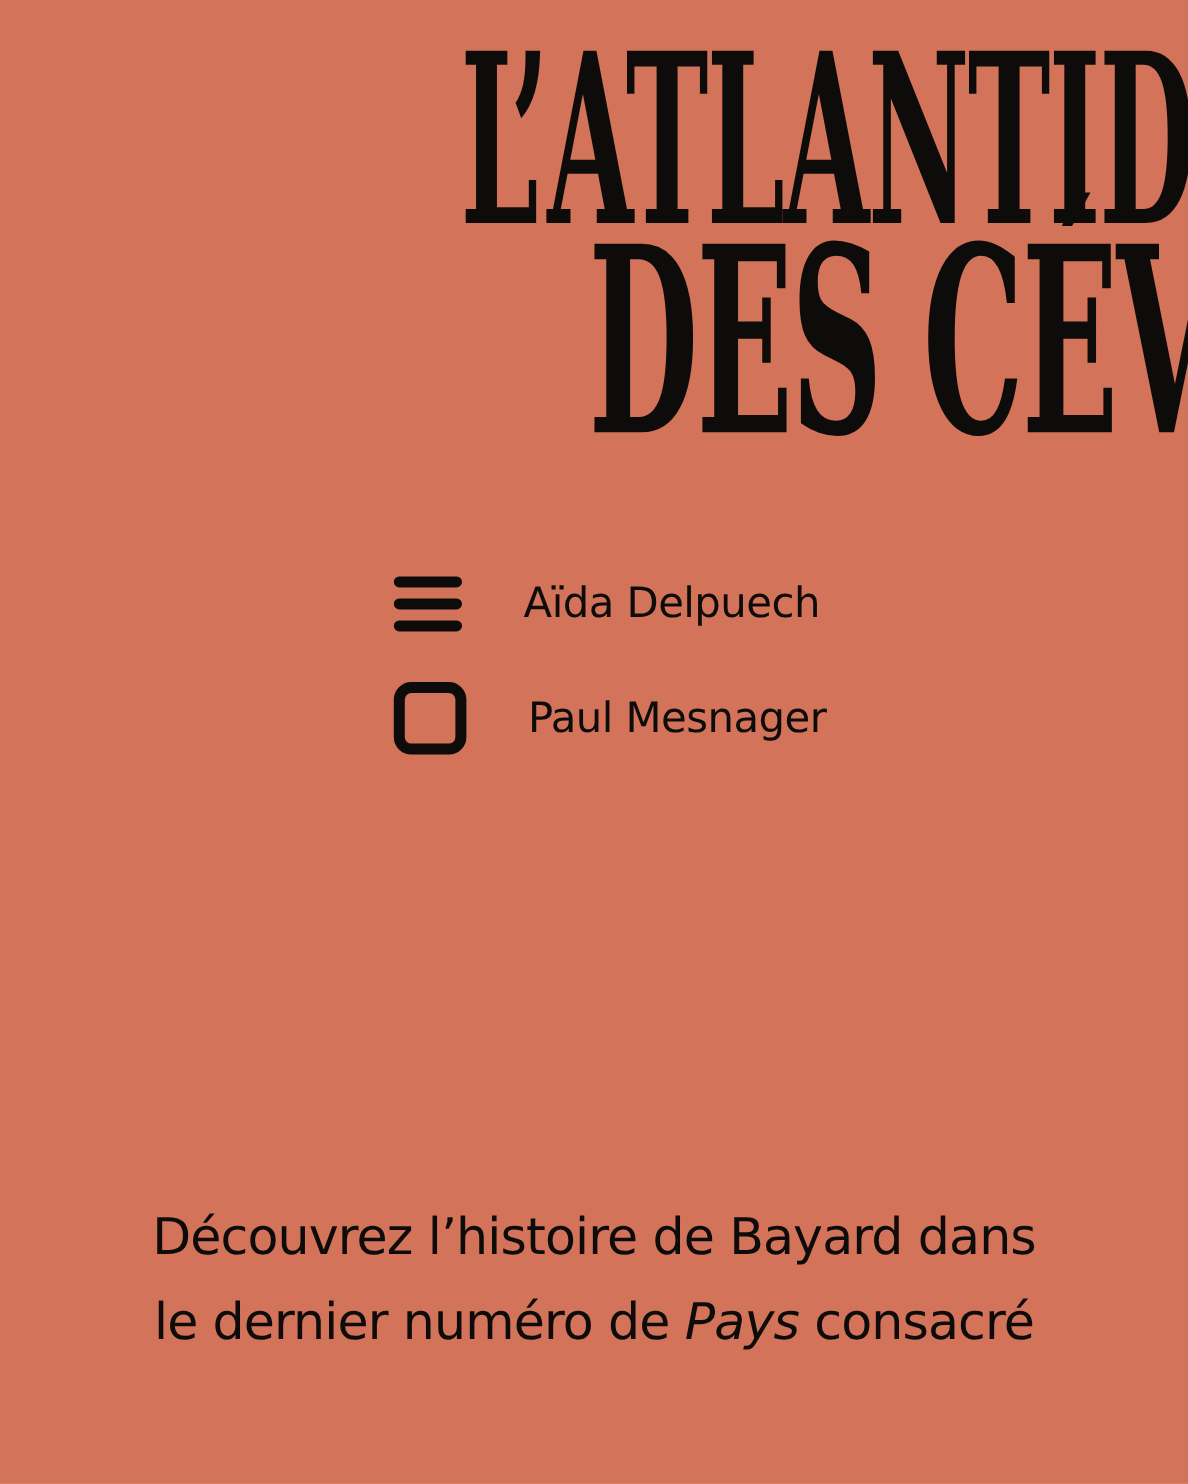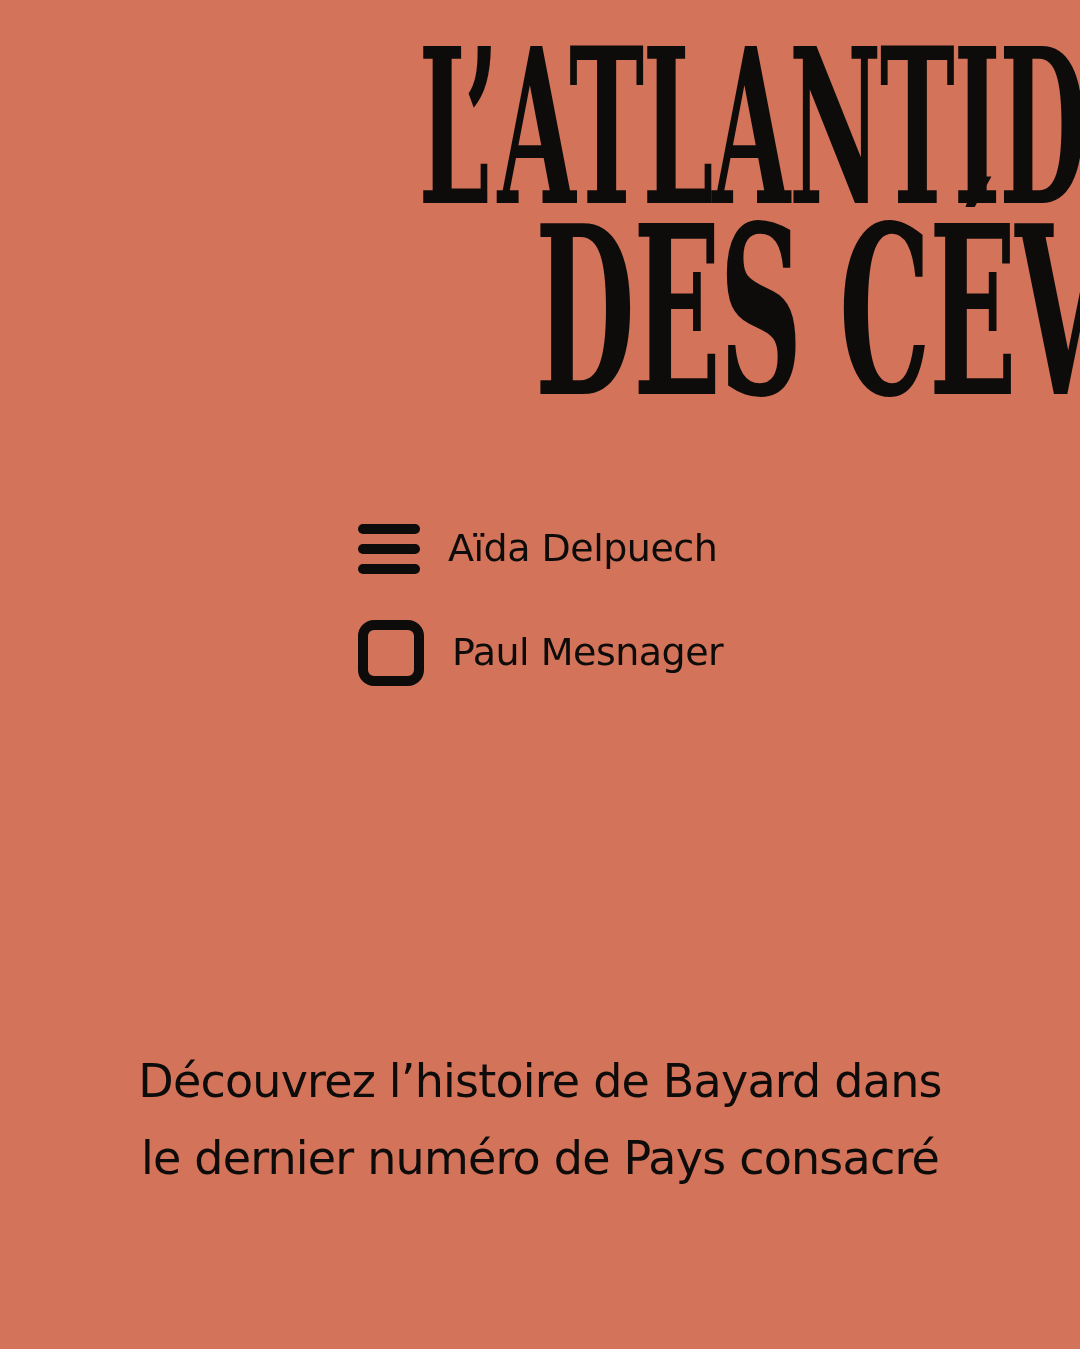--- a/index.html
+++ b/index.html
@@ -38,21 +38,21 @@
 
   
   .credits {
     position: absolute;
     top: 524px;
     left: 358px;
   }
   .credit-row {
     display: flex;
     align-items: center;
-    gap: 28px;
+    gap: 56px;
   }
   .credit-row + .credit-row { margin-top: 46px; }
 
   .lines-icon {
     width: 62px;
     display: flex;
     flex-direction: column;
     gap: 10px;
     flex: 0 0 auto;
   }
@@ -73,31 +73,31 @@
     font-family: "DejaVu Sans", "Liberation Sans", sans-serif;
     font-size: 38px;
     line-height: 1.2;
     letter-spacing: -0.5px;
     color: #0D0C0A;
   }
 
   
   .footer {
     position: absolute;
-    top: 1043px;
+    top: 1086px;
     left: 0;
     width: 100%;
     text-align: center;
     font-family: "DejaVu Sans", "Liberation Sans", sans-serif;
     font-size: 46px;
     line-height: 77px;
     letter-spacing: -0.8px;
     color: #0D0C0A;
   }
-  .footer .magazine { }
+  .footer .magazine { font-style: italic; }
 </style>
 </head>
 <body>
 
 <div class="poster">
 
   <div class="title-line title-line--1">
     <span class="stretch">L’ATLANTIDE</span>
   </div>
   <div class="title-line title-line--2">

